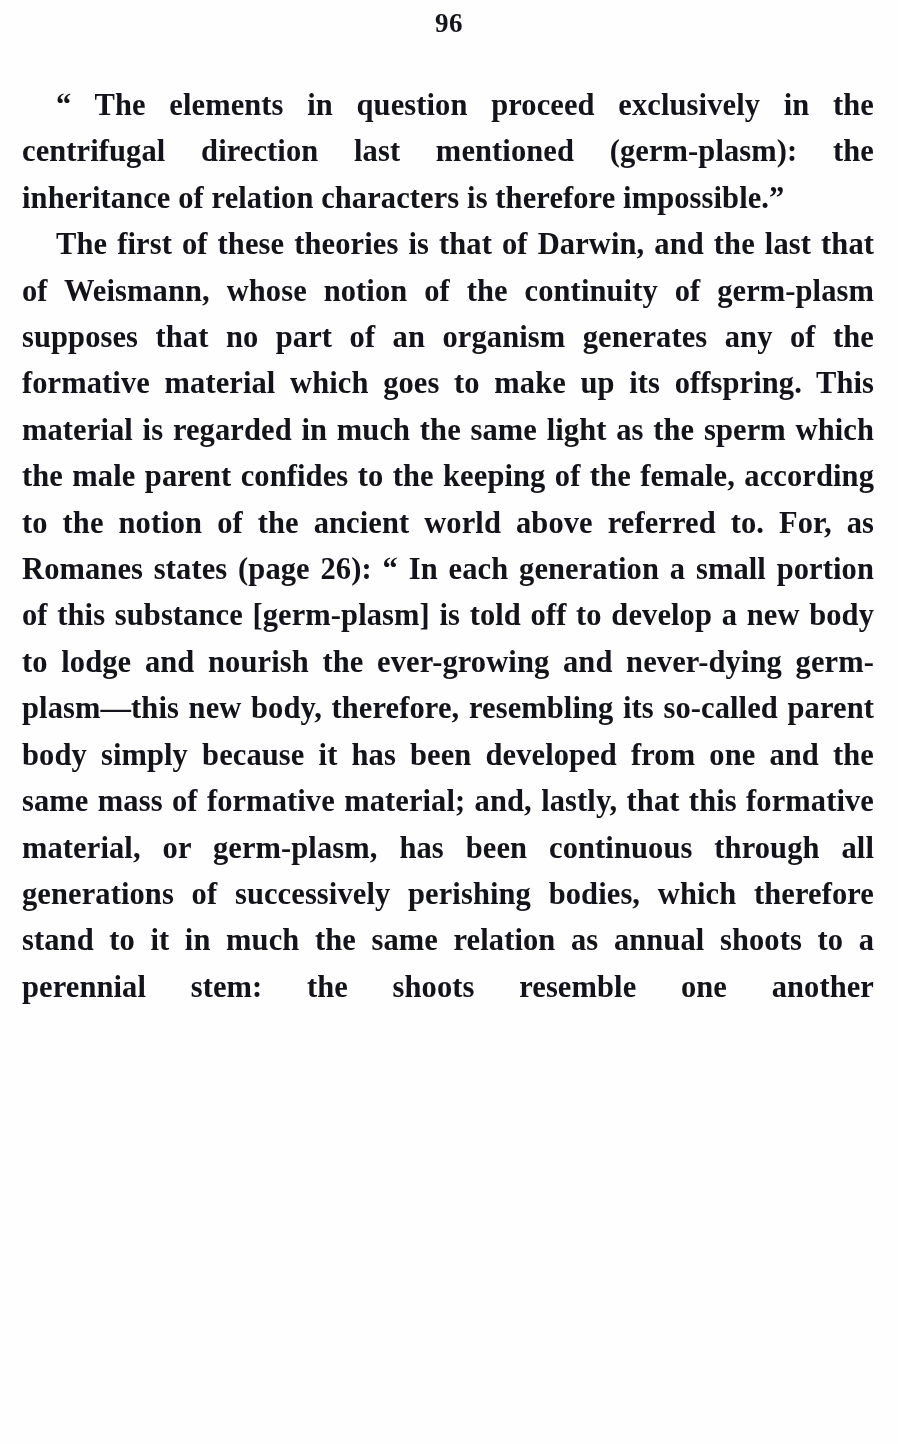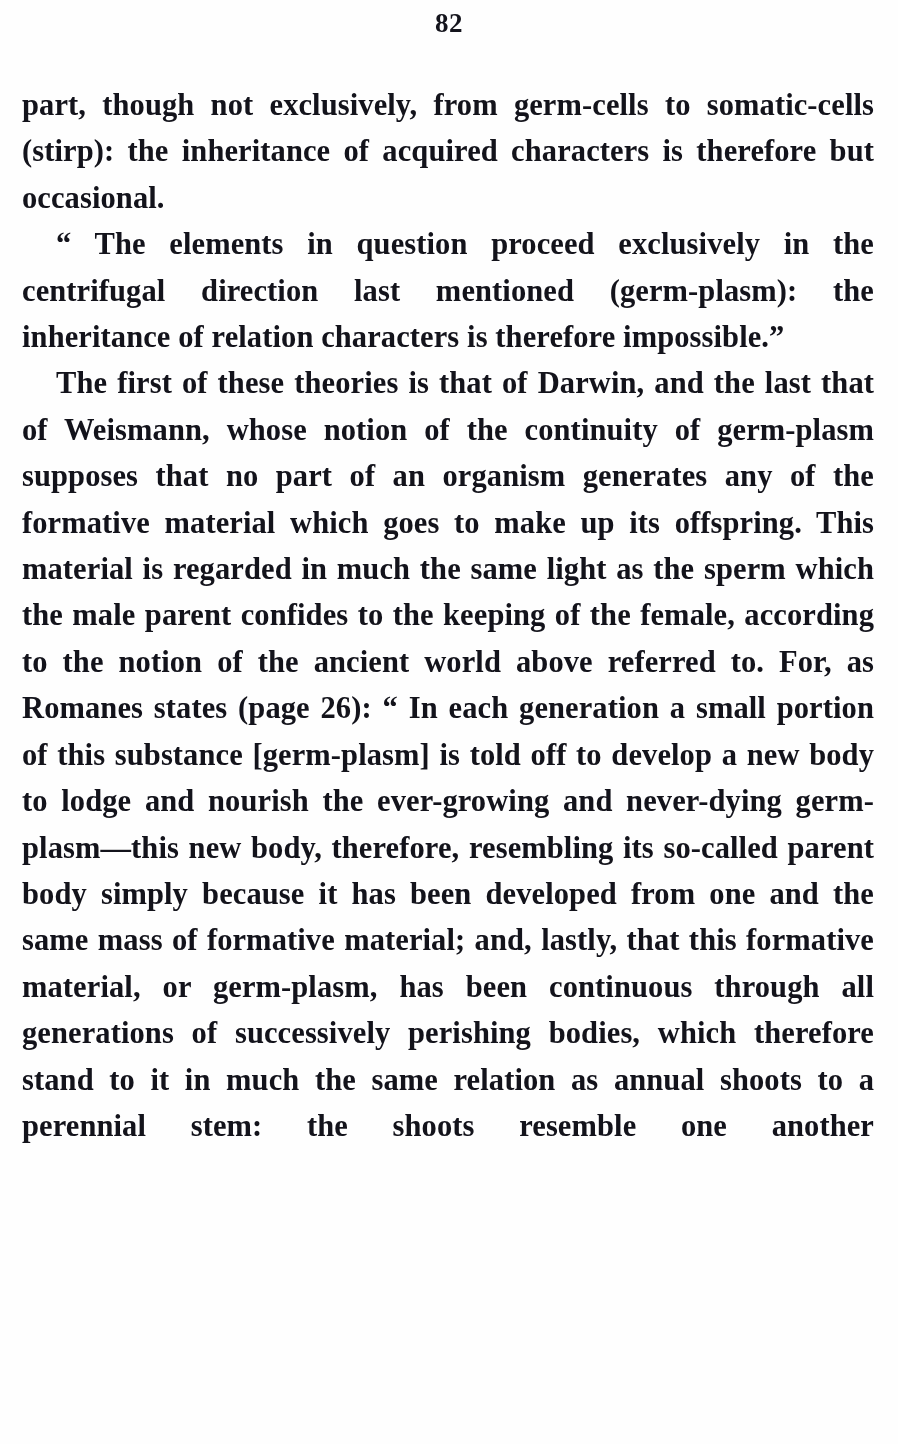--- a/index.html
+++ b/index.html
@@ -58,21 +58,20 @@
     content: "";
     display: inline-block;
     width: 100%;
   }
 </style>
 </head>
 <body>
 
 <div class="page">
 
-  <div class="page-number">82</div>
+  <div class="page-number">96</div>
 
   <div class="text-block">
-    <p>part, though not exclusively, from germ-cells to somatic-cells (stirp): the inheritance of acquired characters is therefore but occasional.</p>
     <p class="indent">“ The elements in question proceed exclusively in the centrifugal direction last mentioned (germ-plasm): the inheritance of relation characters is therefore impossible.”</p>
     <p class="indent last-cut">The first of these theories is that of Darwin, and the last that of Weismann, whose notion of the continuity of germ-plasm supposes that no part of an organism generates any of the formative material which goes to make up its offspring.  This material is regarded in much the same light as the sperm which the male parent confides to the keeping of the female, according to the notion of the ancient world above referred to.  For, as Romanes states (page 26): “ In each generation a small portion of this substance [germ-plasm] is told off to develop a new body to lodge and nourish the ever-growing and never-dying germ-plasm—this new body, therefore, resembling its so-called parent body simply because it has been developed from one and the same mass of formative material; and, lastly, that this formative material, or germ-plasm, has been continuous through all generations of successively perishing bodies, which therefore stand to it in much the same relation as annual shoots to a perennial stem: the shoots resemble one another</p>
   </div>
 
 </div>
 
 </body></html>

